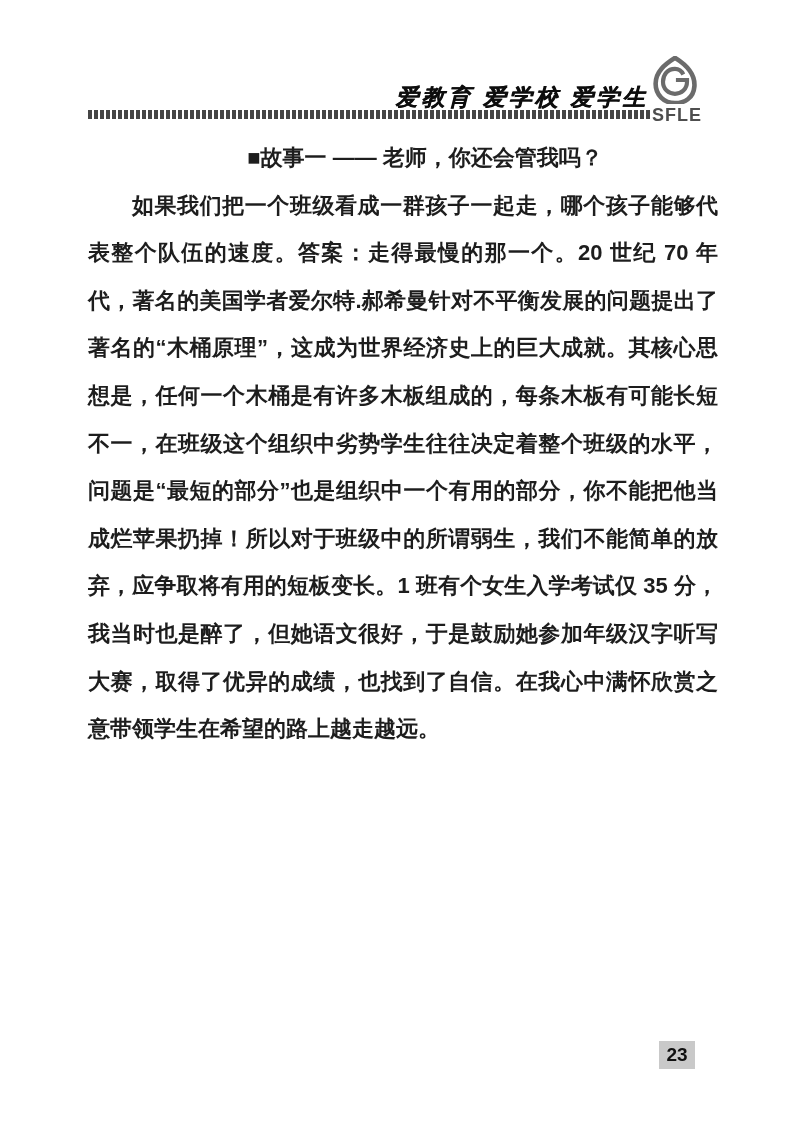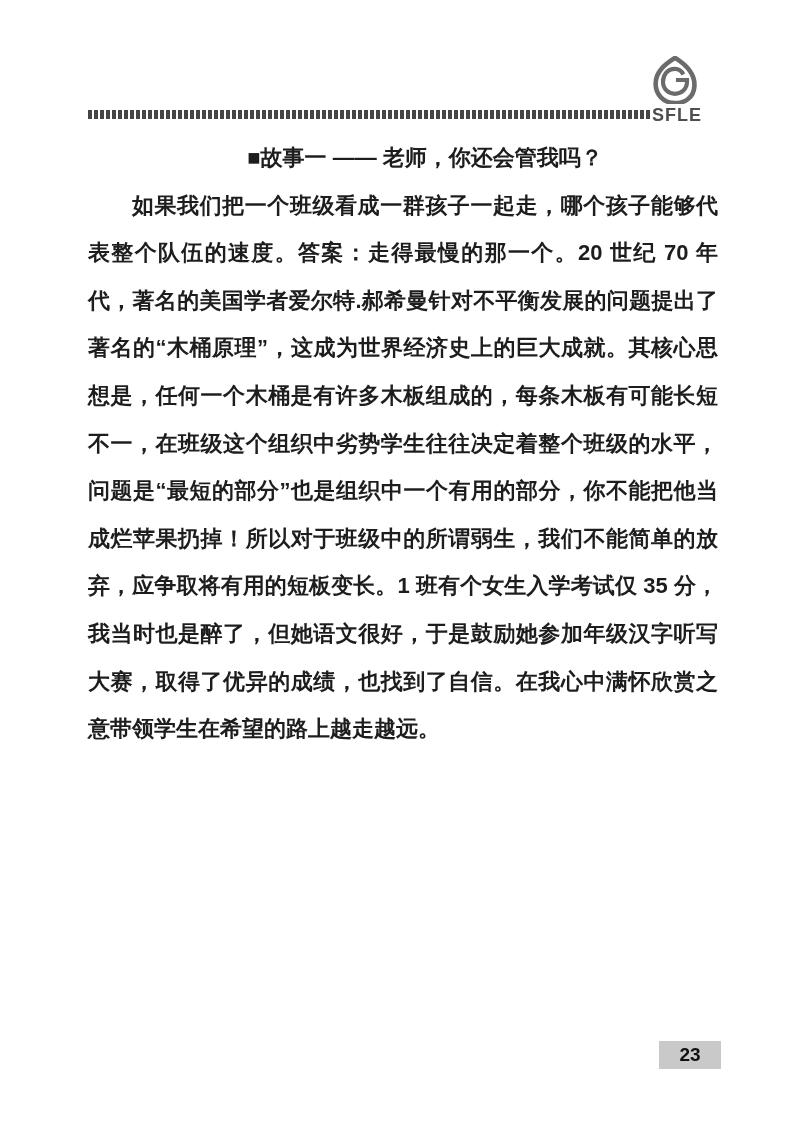--- a/index.html
+++ b/index.html
@@ -47,31 +47,32 @@
     font-size:22px;line-height:47.6px;
     color:var(--text);
     text-align:justify;
     font-weight:600;
   }
   .article p{margin:0;text-indent:2em;}
   .article p.heading{font-weight:800;text-align:center;}
   
   .page-num{
     position:absolute;left:659px;top:1041px;
-    width:62px;height:28px;
+    width:36px;height:28px;
     background:var(--page-badge-bg);
     display:flex;align-items:center;justify-content:center;
     font-size:19px;font-weight:bold;color:#101010;
   }
 </style>
 </head>
 <body>
 
 <div class="page">
 
+  <div class="slogan">爱教育 爱学校 爱学生</div>
 
   <div class="logo-block">
     <span>
       <svg width="46" height="48" viewBox="0 0 48 52">
         <path d="M24 2 C37 10 46 20 45 33 C44 46 34 51 24 51 C12 51 3 42 3 30 C3 17 13 9 24 2 Z" fill="none" stroke="#6b6b6b" stroke-width="5"></path>
         <path d="M33 20 C31 16 28 14 24 14 C16 14 11 20 11 28 C11 36 17 41 24 41 C31 41 37 36 37 28 L37 26 L25 26" fill="none" stroke="#6b6b6b" stroke-width="4.5"></path>
       </svg>
     </span>
     <span class="logo-text">SFLE</span>
   </div>

